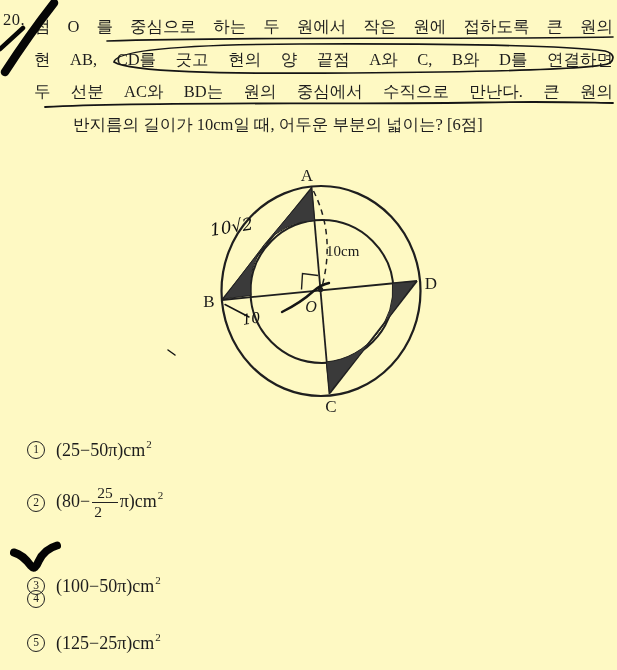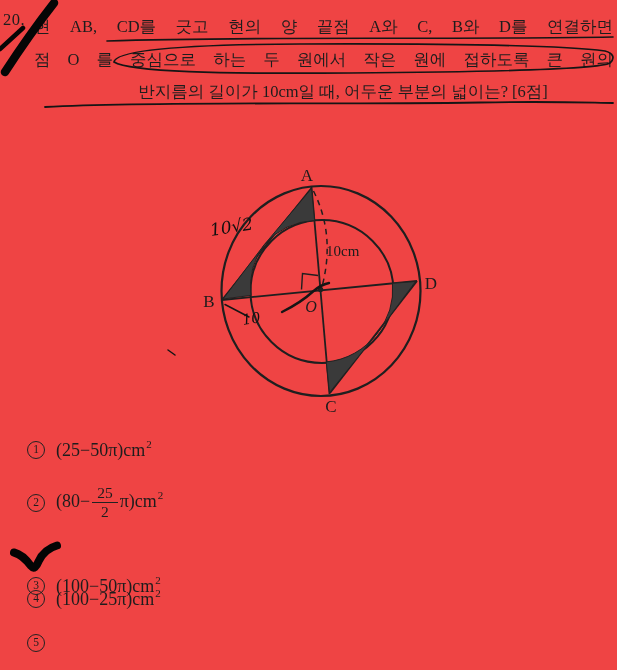--- a/index.html
+++ b/index.html
@@ -1,74 +1,75 @@
 <!DOCTYPE html>
 <html lang="ko"><head>
 <meta charset="utf-8">
 <style>
   html,body{margin:0;padding:0;}
   .page{
     position:relative;
     width:617px;height:670px;
-    background:#ef4444;
+    background:#fef9c3;
     overflow:hidden;
     font-family:"Liberation Serif","DejaVu Serif",serif;
     color:#1d1d1d;
   }
   
   .qnum{
     position:absolute;left:3px;top:10px;
     font-size:16.5px;letter-spacing:0.5px;
   }
   
   .qtext{
     position:absolute;left:34px;top:11px;width:579px;
     font-size:16.5px;line-height:32.6px;
   }
   .qline{text-align:justify;text-align-last:justify;}
-  .qline.last{text-align:center;text-align-last:auto;margin-left:39px;}
+  .qline.last{text-align:left;text-align-last:auto;margin-left:39px;}
   
   .choice{
     position:absolute;left:27px;
     display:flex;align-items:center;gap:11px;
     height:20px;
   }
   .choice.tall{height:38px;}
   .cnum{
     width:16px;height:16px;flex:0 0 16px;
     border:1.3px solid #222;border-radius:50%;
     display:inline-flex;align-items:center;justify-content:center;
     font-size:11.5px;line-height:1;
   }
   .cformula{font-size:18px;white-space:nowrap;}
   .cformula sup{font-size:11px;position:relative;top:-1px;left:1px;}
   .frac{
-    display:inline-flex;flex-direction:column;align-items:center;
+    display:inline-flex;flex-direction:column;
     font-size:15.5px;line-height:1.12;vertical-align:middle;
     margin:0 2px;position:relative;top:-1px;
   }
   .frac .num{border-bottom:1.4px solid #222;padding:0 5px;}
   .frac .den{padding:0 2px;}
   
   svg.overlay{
     position:absolute;left:0;top:0;z-index:5;pointer-events:none;
   }
   svg text{font-family:"Liberation Serif","DejaVu Serif",serif;fill:#1c1c1c;}
   svg text.hand{font-family:"DejaVu Serif",serif;font-style:italic;fill:#101010;}
 </style>
 </head>
 <body>
 
 <div class="page">
 
   <div class="qnum">20.</div>
 
   <div class="qtext">
+    <div class="qline">점 O 를 중심으로 하는 두 원에서 작은 원에 접하도록 큰 원의</div>
     <div class="qline">현 AB, CD를 긋고 현의 양 끝점 A와 C, B와 D를 연결하면</div>
-    <div class="qline">점 O 를 중심으로 하는 두 원에서 작은 원에 접하도록 큰 원의</div>
+    <div class="qline">두 선분 AC와 BD는 원의 중심에서 수직으로 만난다. 큰 원의</div>
     <div class="qline last">반지름의 길이가 10cm일 때, 어두운 부분의 넓이는? [6점]</div>
   </div>
 
   <div>
     <div class="choice" style="top:440px">
       <span class="cnum">1</span>
       <span class="cformula"><span>(25−50π)cm</span><sup>2</sup></span>
     </div>
     <div class="choice tall" style="top:484px">
       <span class="cnum">2</span>
@@ -76,24 +77,24 @@
             <span class="num">25</span>
             <span class="den">2</span>
           </span><span>π)cm</span><sup>2</sup></span>
     </div>
     <div class="choice" style="top:576px">
       <span class="cnum">3</span>
       <span class="cformula"><span>(100−50π)cm</span><sup>2</sup></span>
     </div>
     <div class="choice" style="top:589px">
       <span class="cnum">4</span>
-      <span class="cformula"><span>(100−25π)cm</span><sup>2</sup></span>
     </div>
     <div class="choice" style="top:633px">
       <span class="cnum">5</span>
+      <span class="cformula"><span>(125−25π)cm</span><sup>2</sup></span>
     </div>
   </div>
 
   <svg class="overlay" width="617" height="670" viewBox="0 0 617 670">
 
     <g stroke="#1f1f1f" fill="none">
       <ellipse cx="321" cy="291" rx="99.5" ry="105" stroke-width="2.2"></ellipse>
       <circle cx="322" cy="291.5" r="71.5" stroke-width="2"></circle>
       <path d="M311.5 187 L329.5 394" stroke-width="1.8"></path>
       <path d="M222 300 L417 281" stroke-width="1.8"></path>

